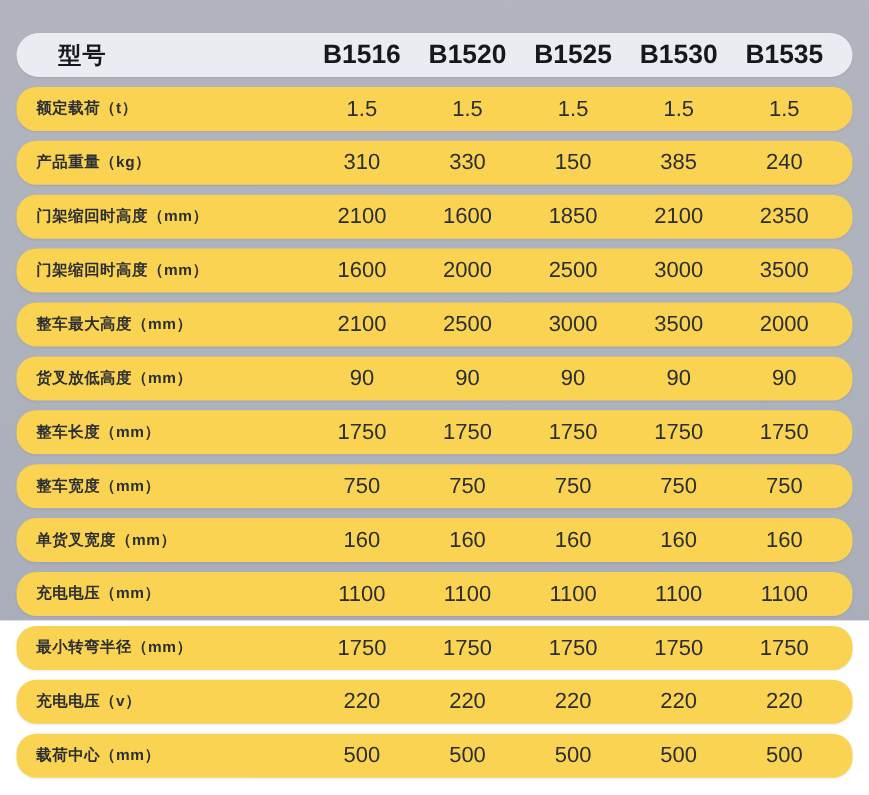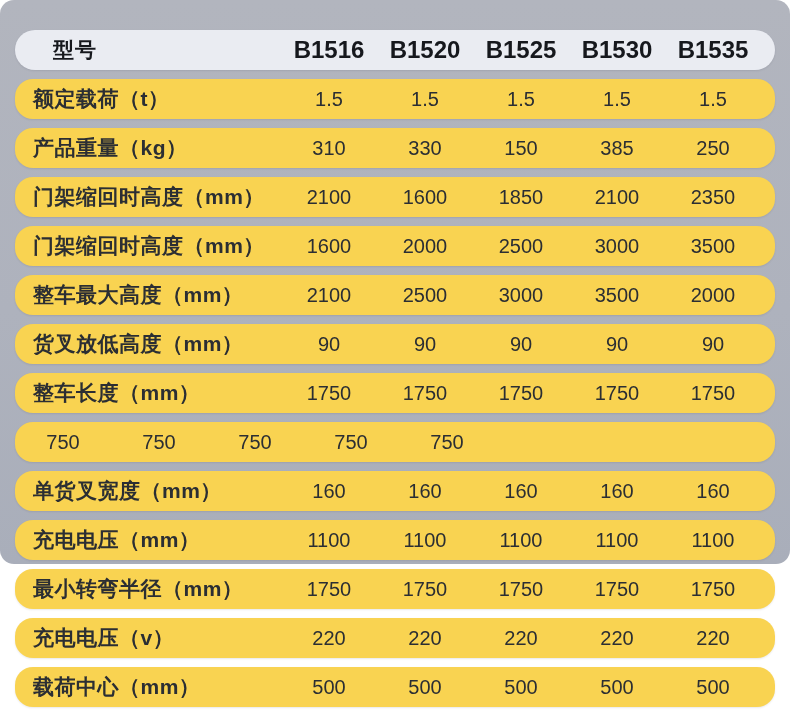--- a/index.html
+++ b/index.html
@@ -14,21 +14,20 @@
     --bg-bottom: #A9AEBA;
     --text: #2B2E33;
     --header-text: #16181D;
   }
   .page {
     width: 790px;
     height: 564px;
     background: linear-gradient(180deg, var(--bg-top) 0%, #AEB2BD 55%, var(--bg-bottom) 100%);
     box-sizing: border-box;
     padding-top: 30px;
-    border-radius: 14px;
   }
   .spec-table {
     width: 760px;
     margin-left: 15px;
     display: flex;
     flex-direction: column;
     gap: 9px;
   }
   .row {
     height: 40px;
@@ -40,21 +39,21 @@
     padding-right: 14px;
     box-shadow: 0 1px 2px rgba(40,44,60,0.10);
   }
   .row.header-row {
     background: var(--header-bg);
     border-radius: 20px;
   }
   .row-label {
     flex: 1;
     padding-left: 18px;
-    font-size: 21px;
+    font-size: 14px;
     font-weight: 600;
     color: var(--text);
     white-space: nowrap;
     letter-spacing: 0.5px;
   }
   .header-row .row-label {
     padding-left: 38px;
     font-size: 21px;
     font-weight: 700;
     color: var(--header-text);
@@ -100,21 +99,21 @@
     <span class="cell">1.5</span>
     <span class="cell">1.5</span>
   </div>
 
   <div class="row">
     <span class="row-label">产品重量（kg）</span>
     <span class="cell">310</span>
     <span class="cell">330</span>
     <span class="cell">150</span>
     <span class="cell">385</span>
-    <span class="cell">250</span>
+    <span class="cell">240</span>
   </div>
 
   <div class="row">
     <span class="row-label">门架缩回时高度（mm）</span>
     <span class="cell">2100</span>
     <span class="cell">1600</span>
     <span class="cell">1850</span>
     <span class="cell">2100</span>
     <span class="cell">2350</span>
   </div>
@@ -149,20 +148,21 @@
   <div class="row">
     <span class="row-label">整车长度（mm）</span>
     <span class="cell">1750</span>
     <span class="cell">1750</span>
     <span class="cell">1750</span>
     <span class="cell">1750</span>
     <span class="cell">1750</span>
   </div>
 
   <div class="row">
+    <span class="row-label">整车宽度（mm）</span>
     <span class="cell">750</span>
     <span class="cell">750</span>
     <span class="cell">750</span>
     <span class="cell">750</span>
     <span class="cell">750</span>
   </div>
 
   <div class="row">
     <span class="row-label">单货叉宽度（mm）</span>
     <span class="cell">160</span>

